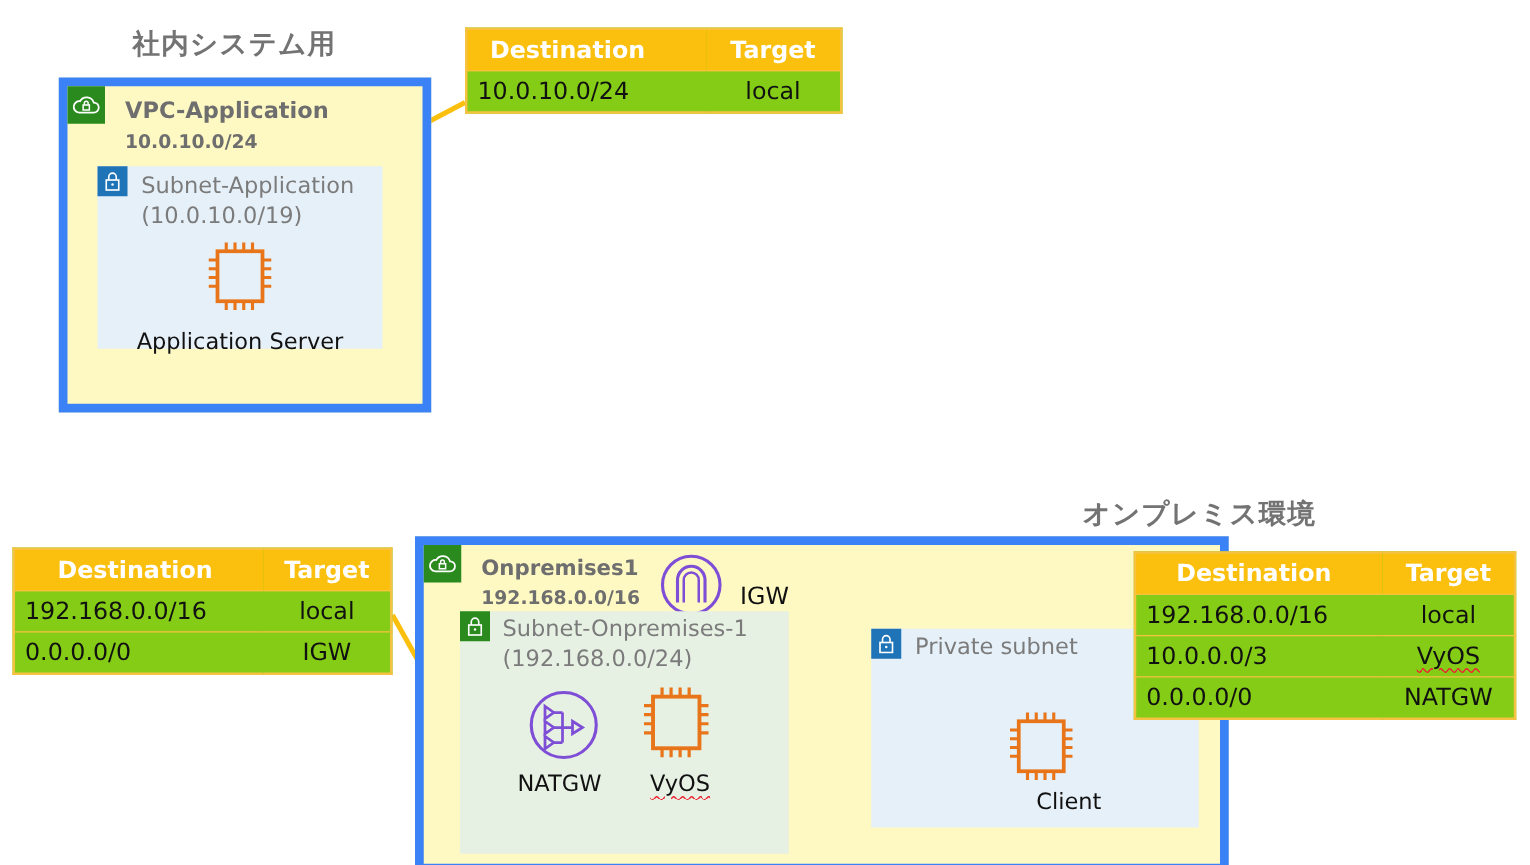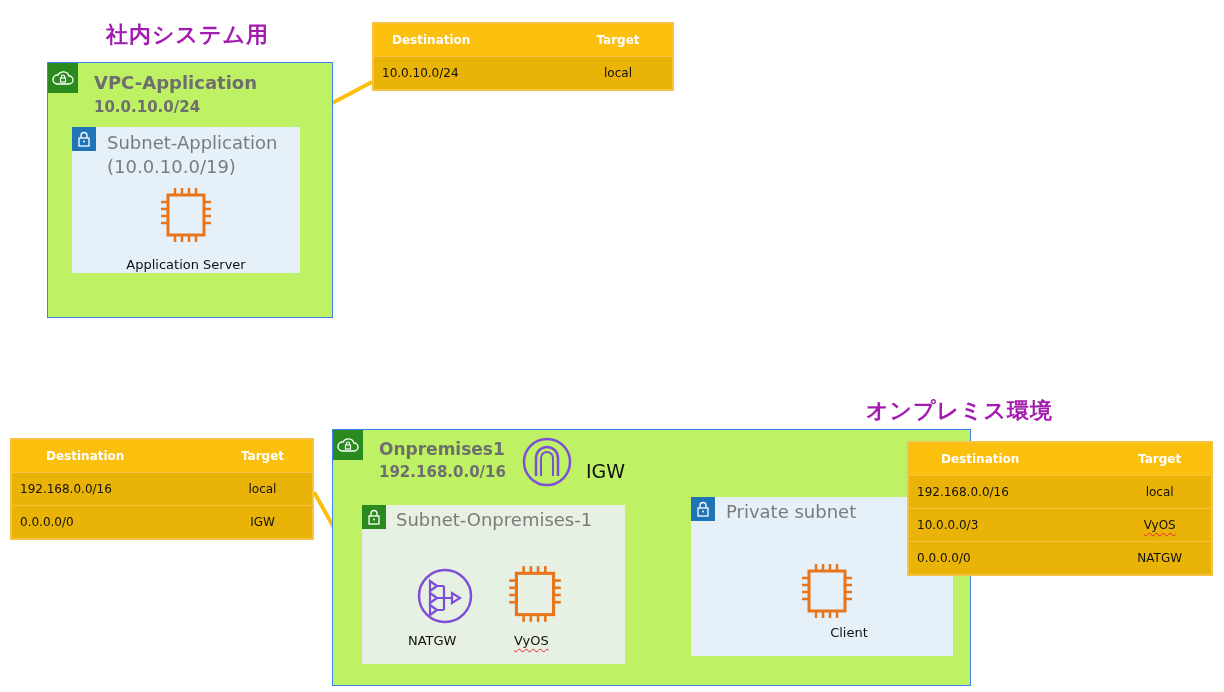--- a/index.html
+++ b/index.html
@@ -1,31 +1,31 @@
 <!DOCTYPE html>
 <html><head>
 <meta charset="utf-8">
 <style>
   html, body { margin:0; padding:0; background:#ffffff; }
   body { width:1224px; height:692px; position:relative; overflow:hidden;
          font-family:"DejaVu Sans", "Liberation Sans", sans-serif; }
   .abs { position:absolute; }
-  .section-title { color:#a21caf; font-weight:bold; font-size:22px; letter-spacing:1px; }
-  .vpc { border:1px solid #3b82f6; background:#bef264;text-decoration:underline; }
+  .section-title { color:#737373; font-weight:bold; font-size:22px; letter-spacing:1px; }
+  .vpc { border:7px solid #3b82f6; background:#fef9c3;text-decoration:underline; }
   .vpc-badge { width:30px; height:30px; background:#2a8a1e; display:flex; align-items:center; justify-content:center; }
   .vpc-name { color:#6e6e6e; font-weight:bold; font-size:18px; line-height:22px; }
   .vpc-cidr { color:#6e6e6e; font-weight:bold; font-size:15px; line-height:18px; }
   .subnet-blue { background:#e6f0f8; }
   .subnet-green { background:#e7f1e3; }
   .lock-badge { width:24px; height:24px; display:flex; align-items:center; justify-content:center; }
   .lock-blue { background:#1f73b7; }
   .lock-green { background:#2a8a1e; }
   .subnet-label { color:#7b7b7b; font-size:18px; line-height:24px; }
-  .res-label { color:#111; font-size:13px; text-align:center; }
-  .rt { border:2px solid #f5c242; background:#eab308; border-collapse:collapse; font-size:12px; }
+  .res-label { color:#111; font-size:18px; text-align:center; }
+  .rt { border:2px solid #f5c242; background:#84cc16; border-collapse:collapse; font-size:19px; }
   .rt th { background:#fbbf0e; color:#fff; font-weight:bold; height:32px; padding:0 8px; }
   .rt td { height:32px; padding:0 8px; color:#111; border-top:1.5px solid #f5c242; }
   .rt td.t { text-align:center; }
   .squig { text-decoration: underline wavy #e23; text-decoration-thickness:1px; text-underline-offset:3px; }
   svg.lines { position:absolute; left:0; top:0; }
 </style>
 </head>
 <body>
 
 <svg class="lines" width="1224" height="692">
@@ -129,29 +129,30 @@
 
   <div class="abs" style="left:188px; top:6px;">
     <svg width="52" height="52" viewBox="0 0 52 52">
       <circle cx="26" cy="26" r="23" fill="none" stroke="#7e4fd6" stroke-width="2.5"></circle>
       <path d="M15 40 V22 a11 11 0 0 1 22 0 V40" fill="none" stroke="#7e4fd6" stroke-width="2.5"></path>
       <path d="M20 40 V22 a6 6 0 0 1 12 0 V40" fill="none" stroke="#7e4fd6" stroke-width="2"></path>
     </svg>
   </div>
   <div class="abs res-label" style="left:253px; top:30px; font-size:19px;">IGW</div>
 
-  <div class="abs subnet-green" style="left:29px; top:75px; width:263px; height:159px;">
+  <div class="abs subnet-green" style="left:29px; top:53px; width:263px; height:194px;">
     <div class="abs lock-badge lock-green" style="left:0; top:0;">
       <svg width="14" height="16" viewBox="0 0 14 16">
           <rect x="2" y="7" width="10" height="8" fill="none" stroke="#fff" stroke-width="1.3"></rect>
           <path d="M4 7 v-2.5 a3 3 0 0 1 6 0 v2.5" fill="none" stroke="#fff" stroke-width="1.3"></path>
           <circle cx="7" cy="10.5" r="1" fill="#fff"></circle>
         </svg>
     </div>
     <div class="abs subnet-label" style="left:34px; top:3px;">Subnet-Onpremises-1</div>
+    <div class="abs subnet-label" style="left:34px; top:27px;">(192.168.0.0/24)</div>
 
     <div class="abs" style="left:54px; top:62px;">
       <svg width="58" height="58" viewBox="0 0 58 58">
         <circle cx="29" cy="29" r="26" fill="none" stroke="#7e4fd6" stroke-width="2.5"></circle>
         <g fill="none" stroke="#7e4fd6" stroke-width="2.2">
           <path d="M14 14 l7 5 -7 5z"></path>
             <path d="M14 26 l7 5 -7 5z"></path>
             <path d="M14 38 l7 5 -7 5z"></path>
           <path d="M21 19 h7 M21 31 h15 M21 43 h7 M28 19 v24"></path>
           <path d="M36 26 l8 5 -8 5z"></path>

